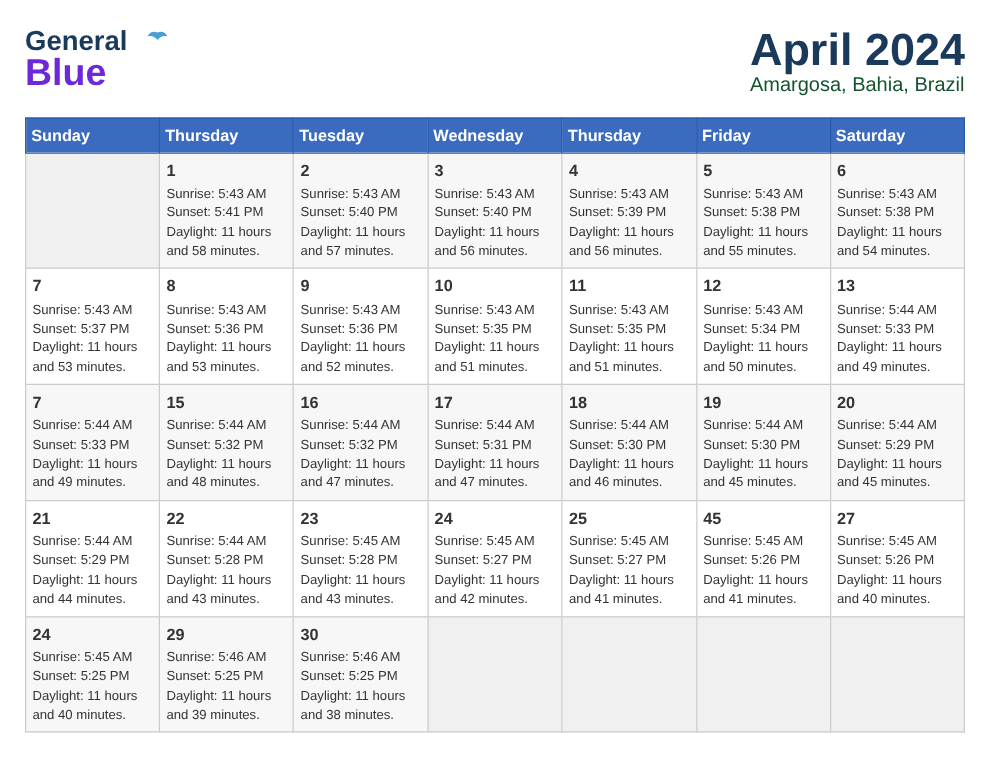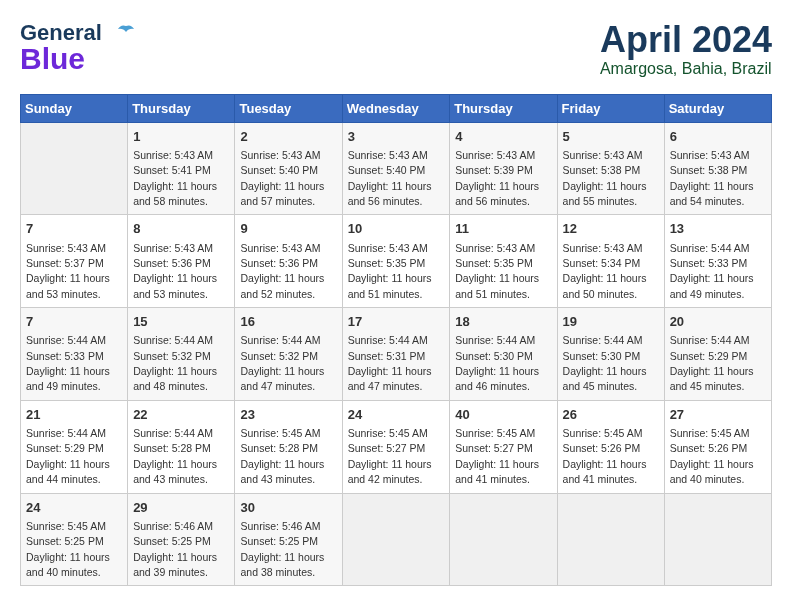--- a/index.html
+++ b/index.html
@@ -206,25 +206,25 @@
         </td>
         <td>
           <span class="day-num">23</span>
           <span class="day-info">Sunrise: 5:45 AM<br>Sunset: 5:28 PM<br>Daylight: 11 hours and 43 minutes.</span>
         </td>
         <td>
           <span class="day-num">24</span>
           <span class="day-info">Sunrise: 5:45 AM<br>Sunset: 5:27 PM<br>Daylight: 11 hours and 42 minutes.</span>
         </td>
         <td>
-          <span class="day-num">40</span>
+          <span class="day-num">25</span>
           <span class="day-info">Sunrise: 5:45 AM<br>Sunset: 5:27 PM<br>Daylight: 11 hours and 41 minutes.</span>
         </td>
         <td>
-          <span class="day-num">26</span>
+          <span class="day-num">45</span>
           <span class="day-info">Sunrise: 5:45 AM<br>Sunset: 5:26 PM<br>Daylight: 11 hours and 41 minutes.</span>
         </td>
         <td>
           <span class="day-num">27</span>
           <span class="day-info">Sunrise: 5:45 AM<br>Sunset: 5:26 PM<br>Daylight: 11 hours and 40 minutes.</span>
         </td>
       </tr>
       <tr>
         <td>
           <span class="day-num">24</span>

